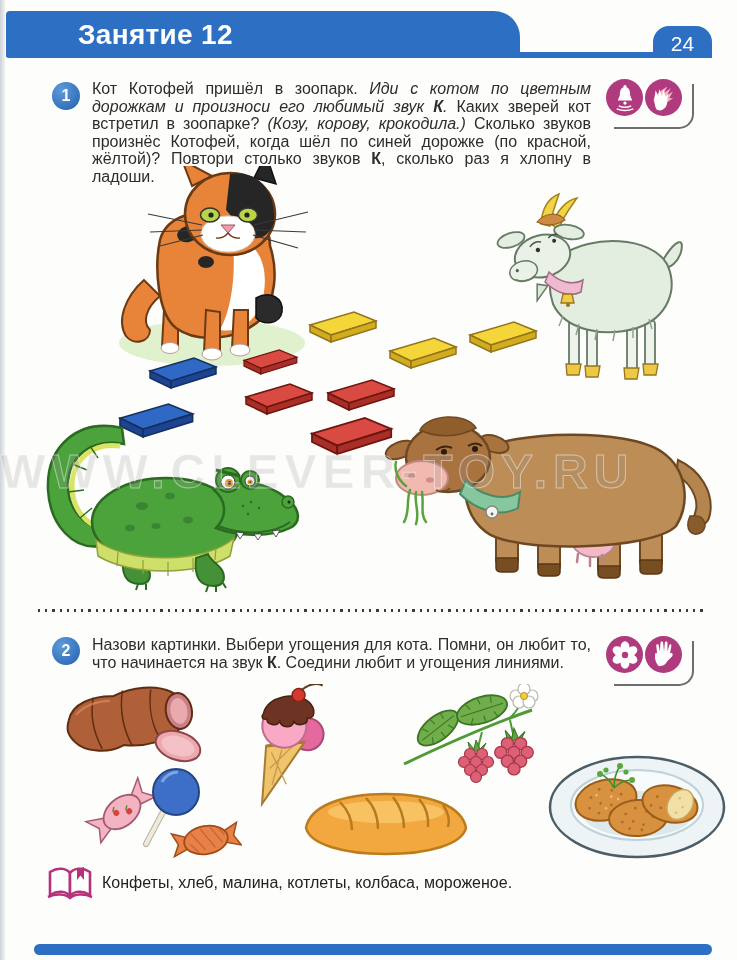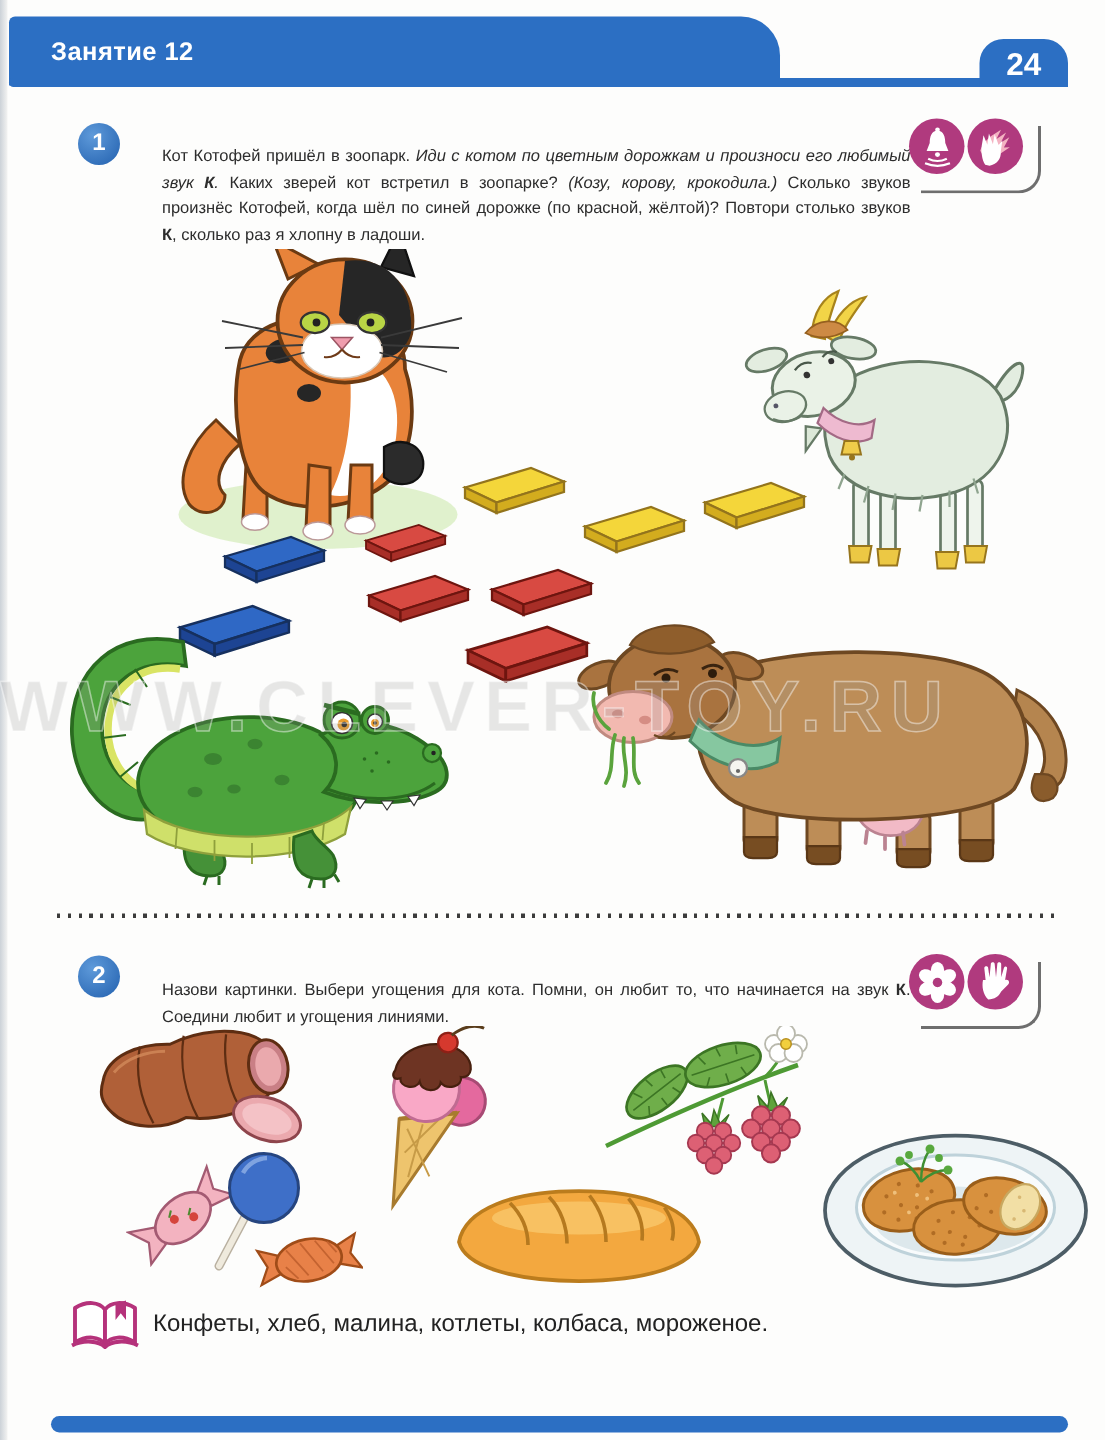--- a/index.html
+++ b/index.html
@@ -3,32 +3,32 @@
 <meta charset="utf-8">
 <style>
   html,body{margin:0;padding:0;background:#ffffff;}
   .page{position:relative;width:737px;height:960px;background:#fdfdfc;overflow:hidden;
         font-family:"Liberation Sans", sans-serif;color:#2d2d2d;}
   .left-edge{position:absolute;left:0;top:0;width:5px;height:100%;
         background:linear-gradient(90deg,#ccd2d8,#f3f3f2);}
   
   .lesson-tab{position:absolute;left:6px;top:11px;width:514px;height:46px;
         background:#2c6fc3;border-top-right-radius:26px;border-top-left-radius:4px;}
-  .lesson-tab span{display:block;padding-left:28px;line-height:47px;color:#fff;
-        font-size:17px;font-weight:700;letter-spacing:.3px;}
+  .lesson-tab span{display:block;padding-left:72px;line-height:47px;color:#fff;
+        font-size:28px;font-weight:700;letter-spacing:.3px;}
   .header-rule{position:absolute;left:6px;top:52px;width:706px;height:6px;
         background:#2c6fc3;border-radius:3px;}
   .page-tab{position:absolute;left:653px;top:26px;width:59px;height:32px;
         background:#2c6fc3;border-radius:16px 16px 0 0;text-align:center;}
-  .page-tab span{color:#fff;font-size:21px;font-weight:700;line-height:36px;}
+  .page-tab span{color:#fff;font-size:21px;font-weight:400;line-height:36px;}
   
   .task-num{position:absolute;width:28px;height:28px;border-radius:50%;
         background:radial-gradient(circle at 35% 30%,#5e9ada,#2260ae);
         color:#fff;font-weight:700;font-size:16px;text-align:center;line-height:28px;}
-  .task-text{position:absolute;left:92px;width:499px;margin:16px;font-size:11px;
+  .task-text{position:absolute;left:92px;width:499px;margin:0;font-size:16px;
         line-height:17.6px;text-align:justify;}
   .seg-i{font-style:italic}.seg-b{font-weight:700}.seg-bi{font-weight:700;font-style:italic}
   .icon-tray{position:absolute;width:92px;height:52px;}
   .tray-frame{position:absolute;left:10px;top:5px;width:78px;height:43px;
         border-right:2.5px solid #6e6e6e;border-bottom:2.5px solid #6e6e6e;
         border-bottom-right-radius:15px;}
   .icon-circle{position:absolute;top:0;width:37px;height:37px;border-radius:50%;
         background:#b03a7e;display:flex;align-items:center;justify-content:center;}
   .icon-circle.c1{left:2px}.icon-circle.c2{left:41px}
   

